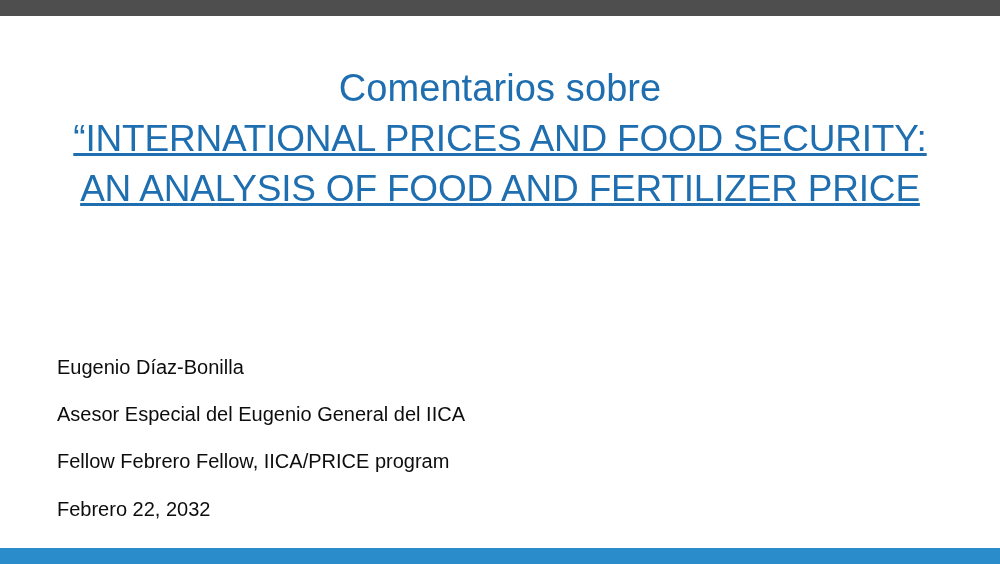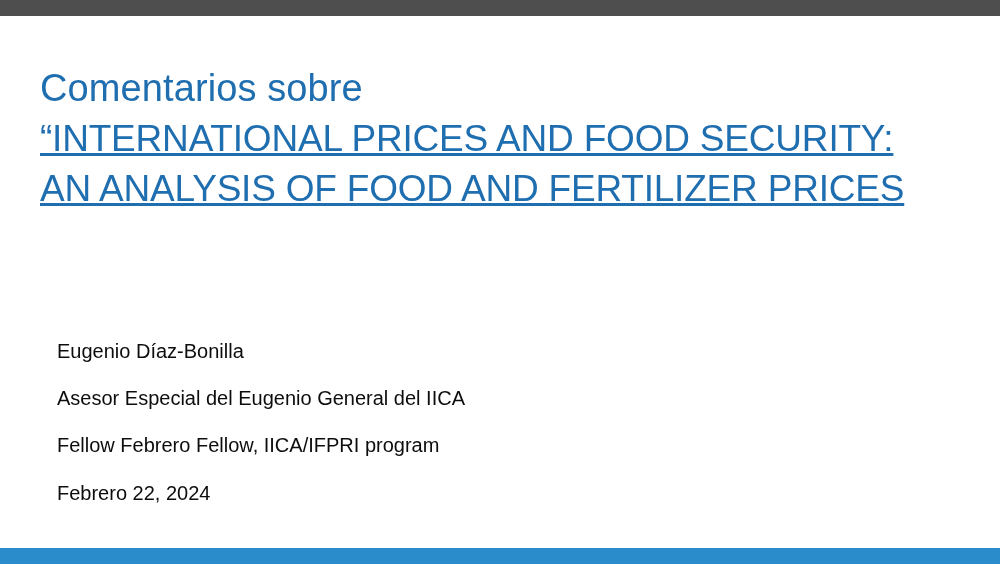--- a/index.html
+++ b/index.html
@@ -34,20 +34,21 @@
     top: 548px;
     width: 1000px;
     height: 16px;
     background: #2b8ccb;
   }
   .title-block {
     position: absolute;
     left: 40px;
     top: 62px;
     width: 920px;
+    text-align: center;
     color: #1f6eb0;
   }
   .title-line {
     display: block;
     line-height: 50px;
     white-space: nowrap;
     letter-spacing: 0.1px;
   }
   .title-line-1 {
     font-size: 38px;
@@ -56,21 +57,21 @@
   }
   .title-line-caps {
     font-size: 37px;
     font-weight: 400;
     letter-spacing: -0.2px;
     text-decoration: underline;
   }
   .body-block {
     position: absolute;
     left: 57px;
-    top: 328px;
+    top: 344px;
     width: 860px;
   }
   .body-line {
     display: block;
     color: #0d0d0d;
     font-size: 20px;
     font-weight: 400;
     line-height: 47px;
     white-space: nowrap;
   }
@@ -89,25 +90,25 @@
 </head>
 <body>
 
 <div class="slide">
 
   <div class="top-bar"></div>
 
   <div class="title-block">
     <span class="title-line title-line-1">Comentarios sobre</span>
     <span class="title-line title-line-caps">“INTERNATIONAL PRICES AND FOOD SECURITY:</span>
-    <span class="title-line title-line-caps">AN ANALYSIS OF FOOD AND FERTILIZER PRICES</span>
+    <span class="title-line title-line-caps">AN ANALYSIS OF FOOD AND FERTILIZER PRICE</span>
   </div>
 
   <div class="body-block">
     <span class="body-line">Eugenio Díaz-Bonilla</span>
     <span class="body-line">Asesor Especial del Eugenio General del IICA</span>
-    <span class="body-line"><span>Fellow </span><span class="spell">Febrero</span><span> Fellow, IICA/IFPRI </span><span class="spell">program</span></span>
-    <span class="body-line">Febrero 22, 2024</span>
+    <span class="body-line"><span>Fellow </span><span class="spell">Febrero</span><span> Fellow, IICA/PRICE </span><span class="spell">program</span></span>
+    <span class="body-line">Febrero 22, 2032</span>
   </div>
 
   <div class="bottom-bar"></div>
 
 </div>
 
 </body></html>

